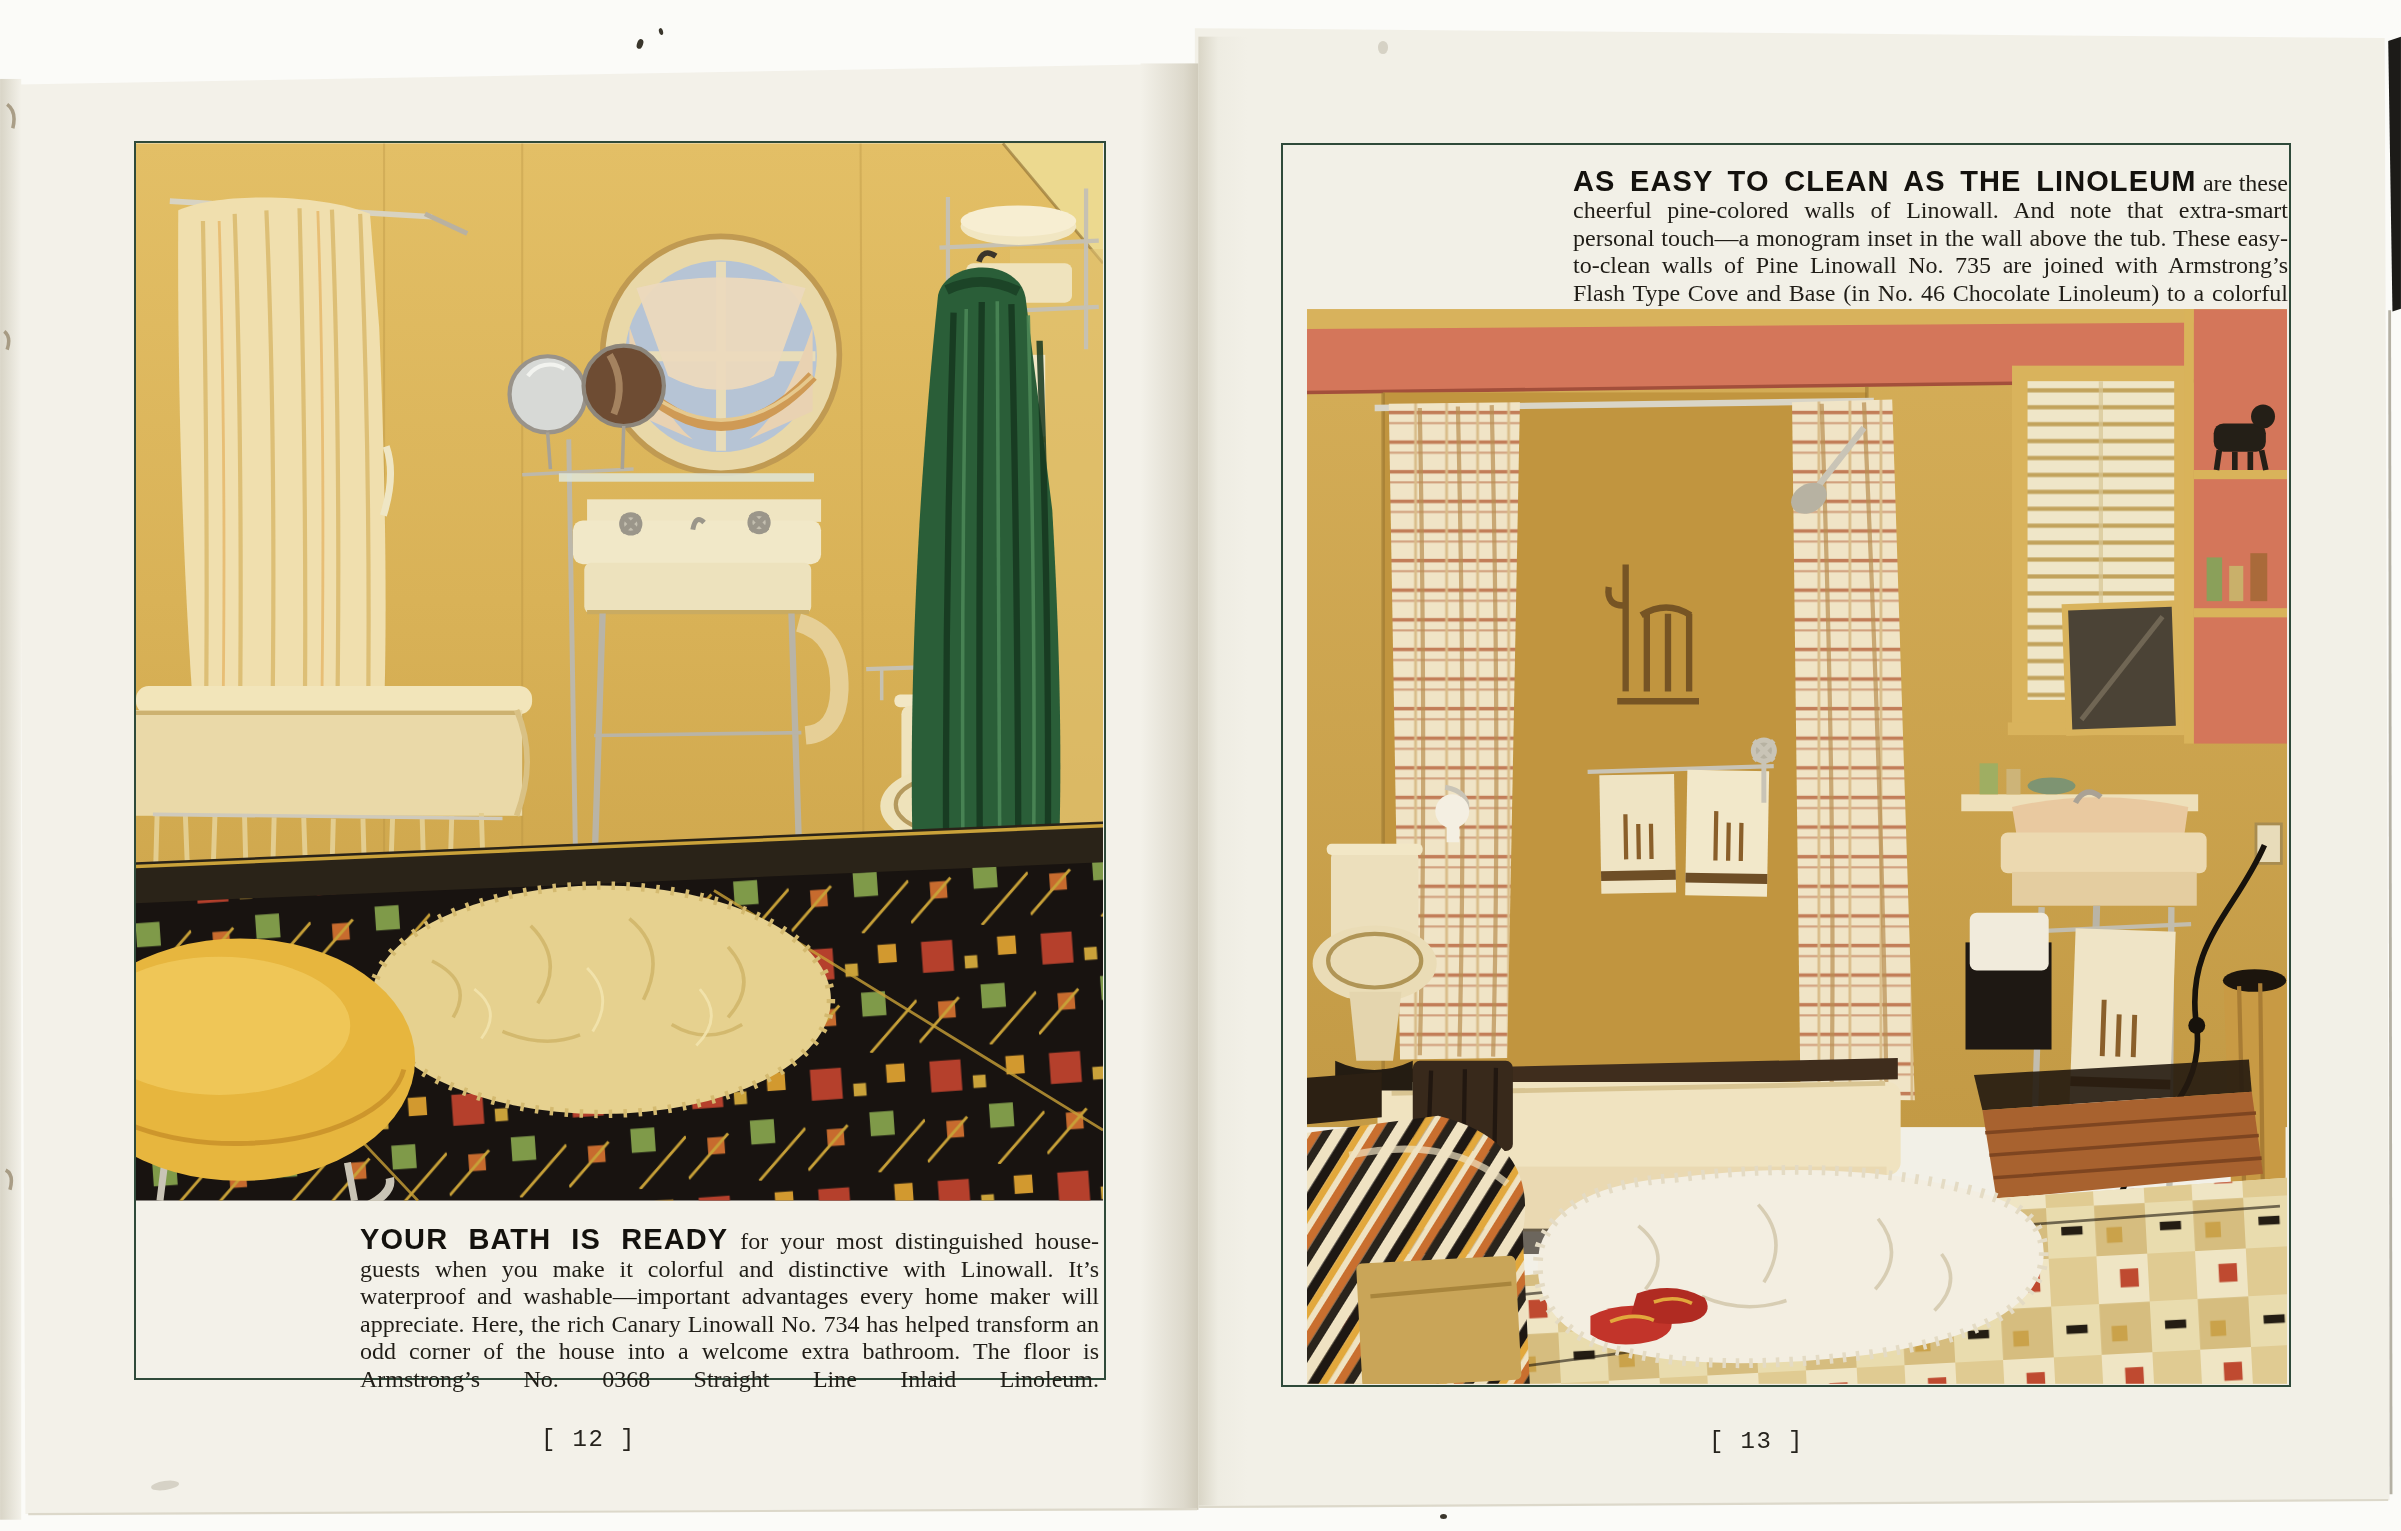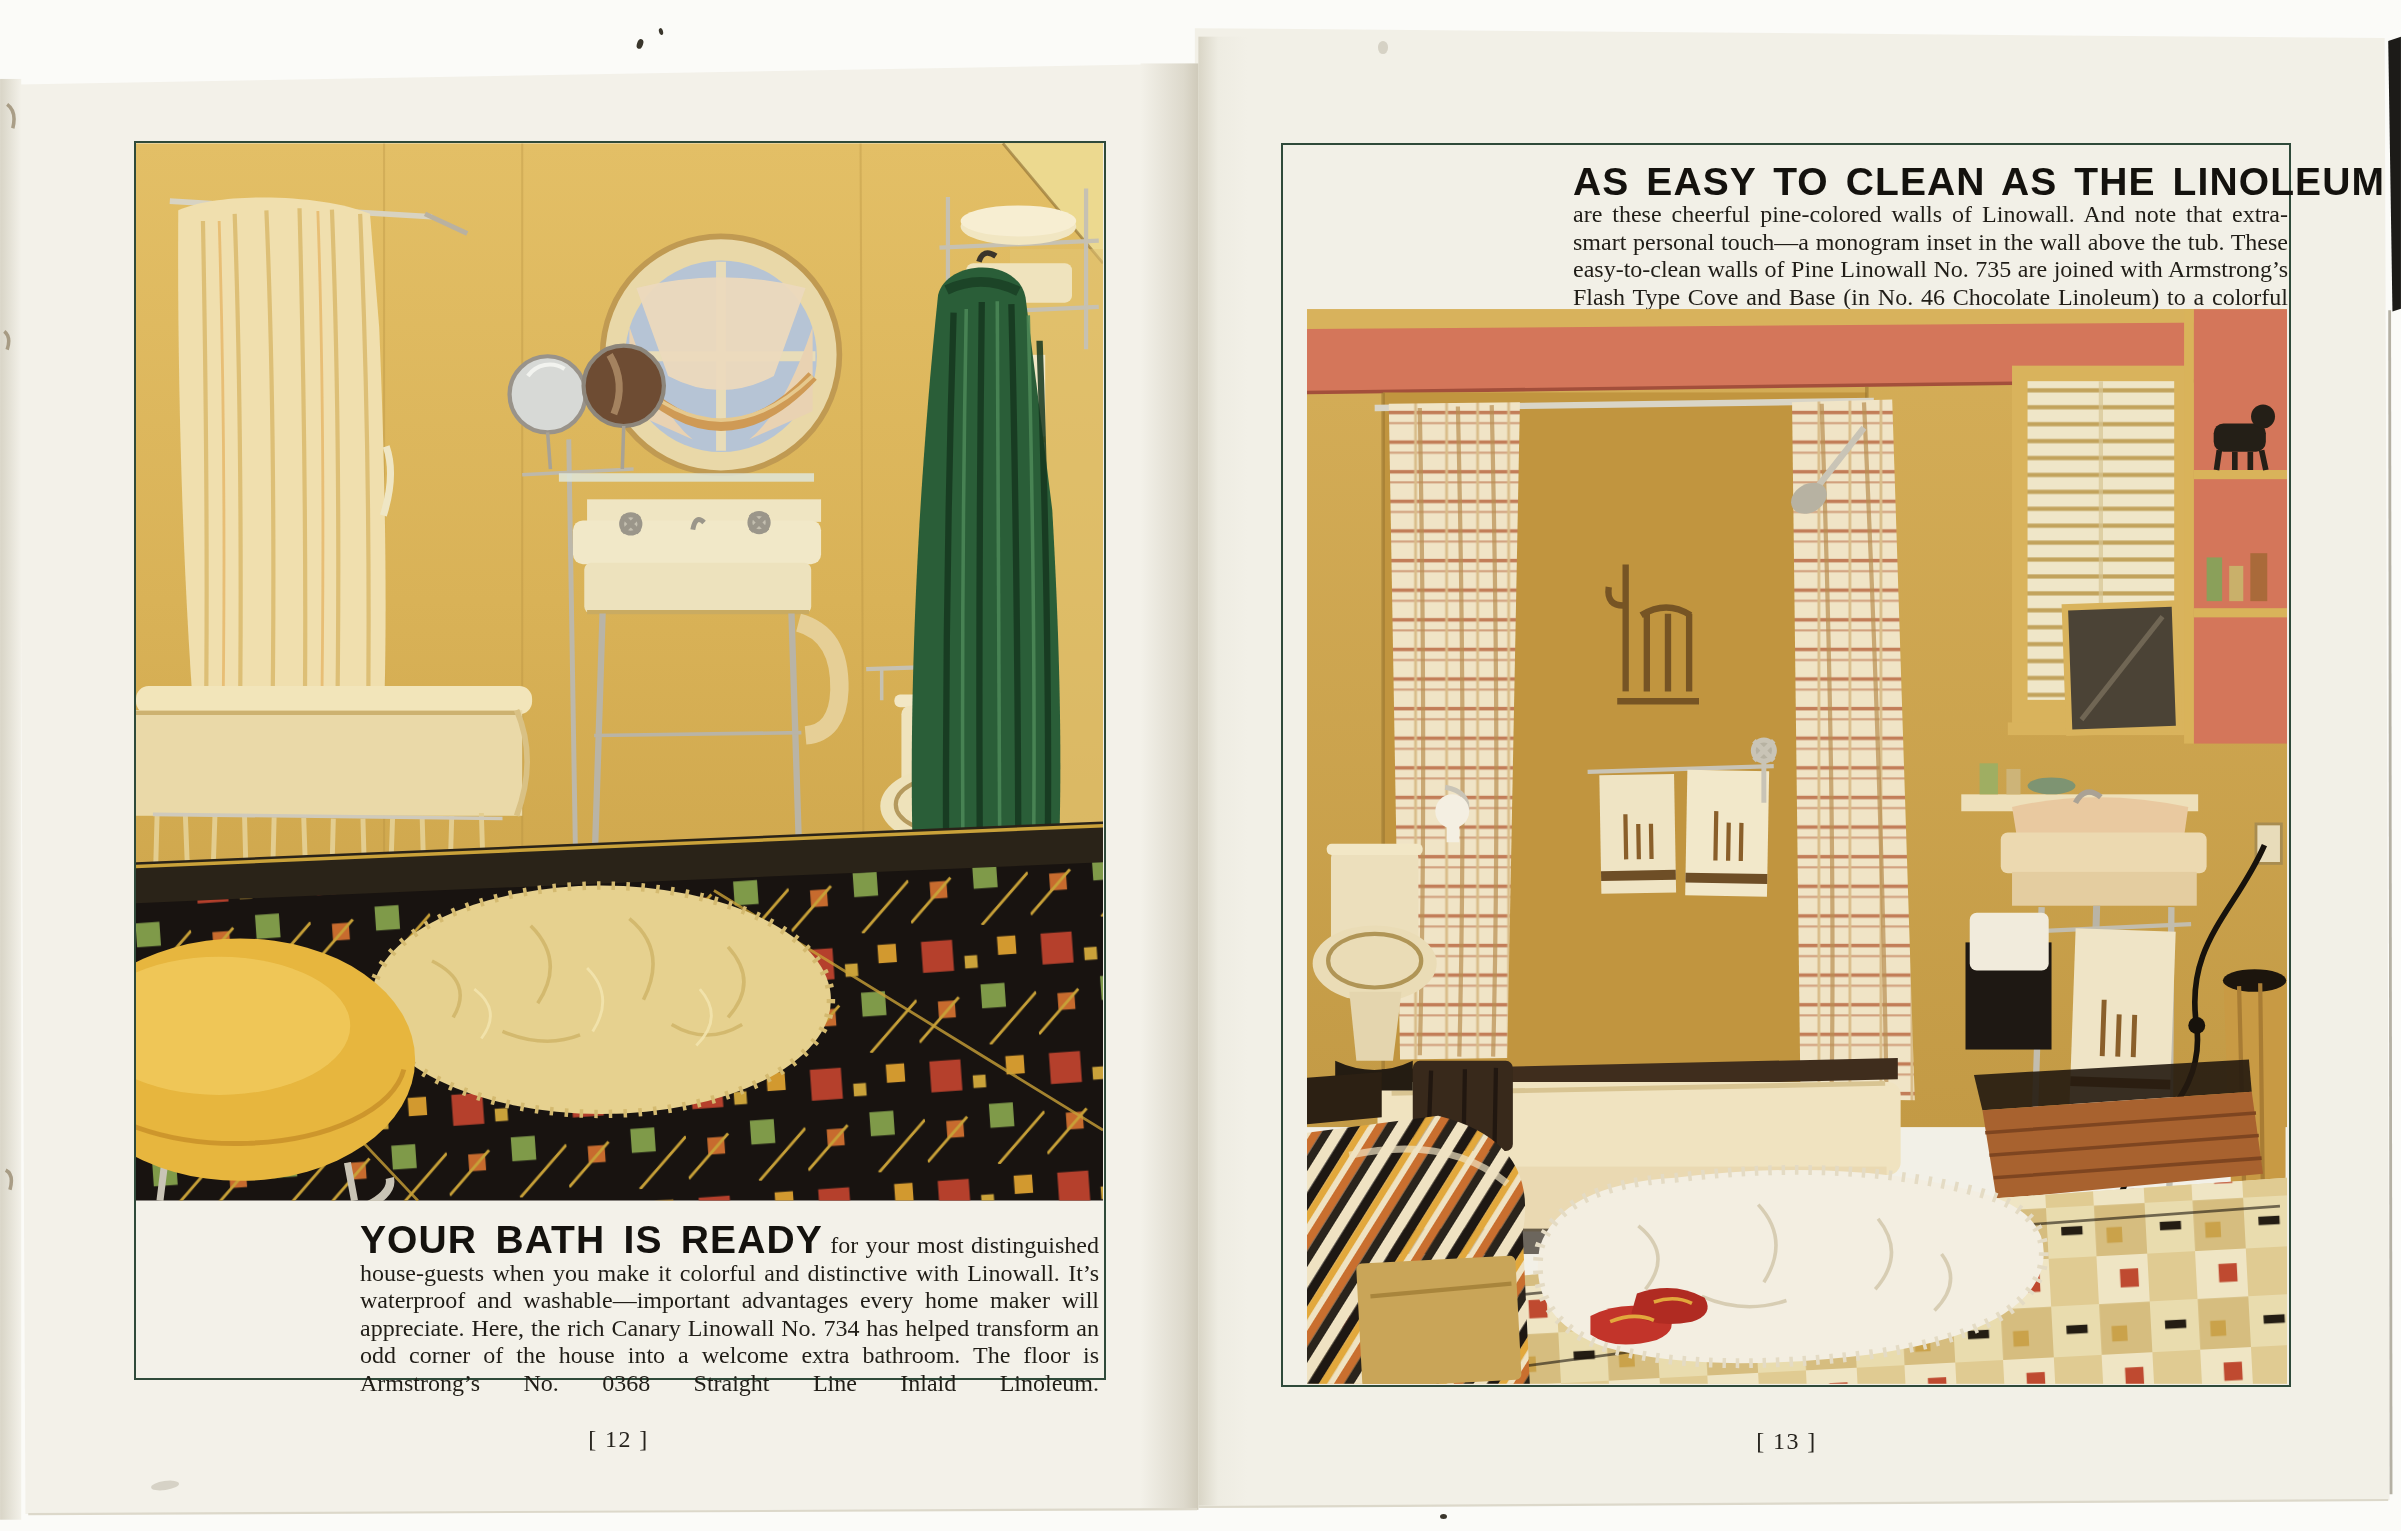--- a/index.html
+++ b/index.html
@@ -15,26 +15,26 @@
   }
   .photo{position:absolute;}
   .caption{
     position:absolute;
     font-family:"Liberation Serif", serif;
     font-size:24px; line-height:27.5px; color:#201d17;
     text-align:justify; text-align-last:justify;
   }
   .caption-heading{
     font-family:"Liberation Sans", sans-serif;
-    font-weight:bold; font-size:39px; letter-spacing:1.1px; word-spacing:5px;
+    font-weight:bold; font-size:29px; letter-spacing:1.1px; word-spacing:5px;
     color:#14120e; white-space:nowrap;
   }
   .pageno{
-    position:absolute; width:155px; text-align:center;
-    font-family:Liberation Serif, serif; font-size:24px; color:#26231d;
+    position:absolute; width:155px; text-align:left;
+    font-family:Liberation Mono, monospace; font-size:24px; color:#26231d;
     letter-spacing:1.4px;
   }
   .speck{position:absolute; background:#3a362c; border-radius:50%;}
   .smudge{position:absolute; background:#b3ac9c; opacity:.45; border-radius:50%;}
 </style>
 </head>
 <body>
 
 <div id="scan">
 

